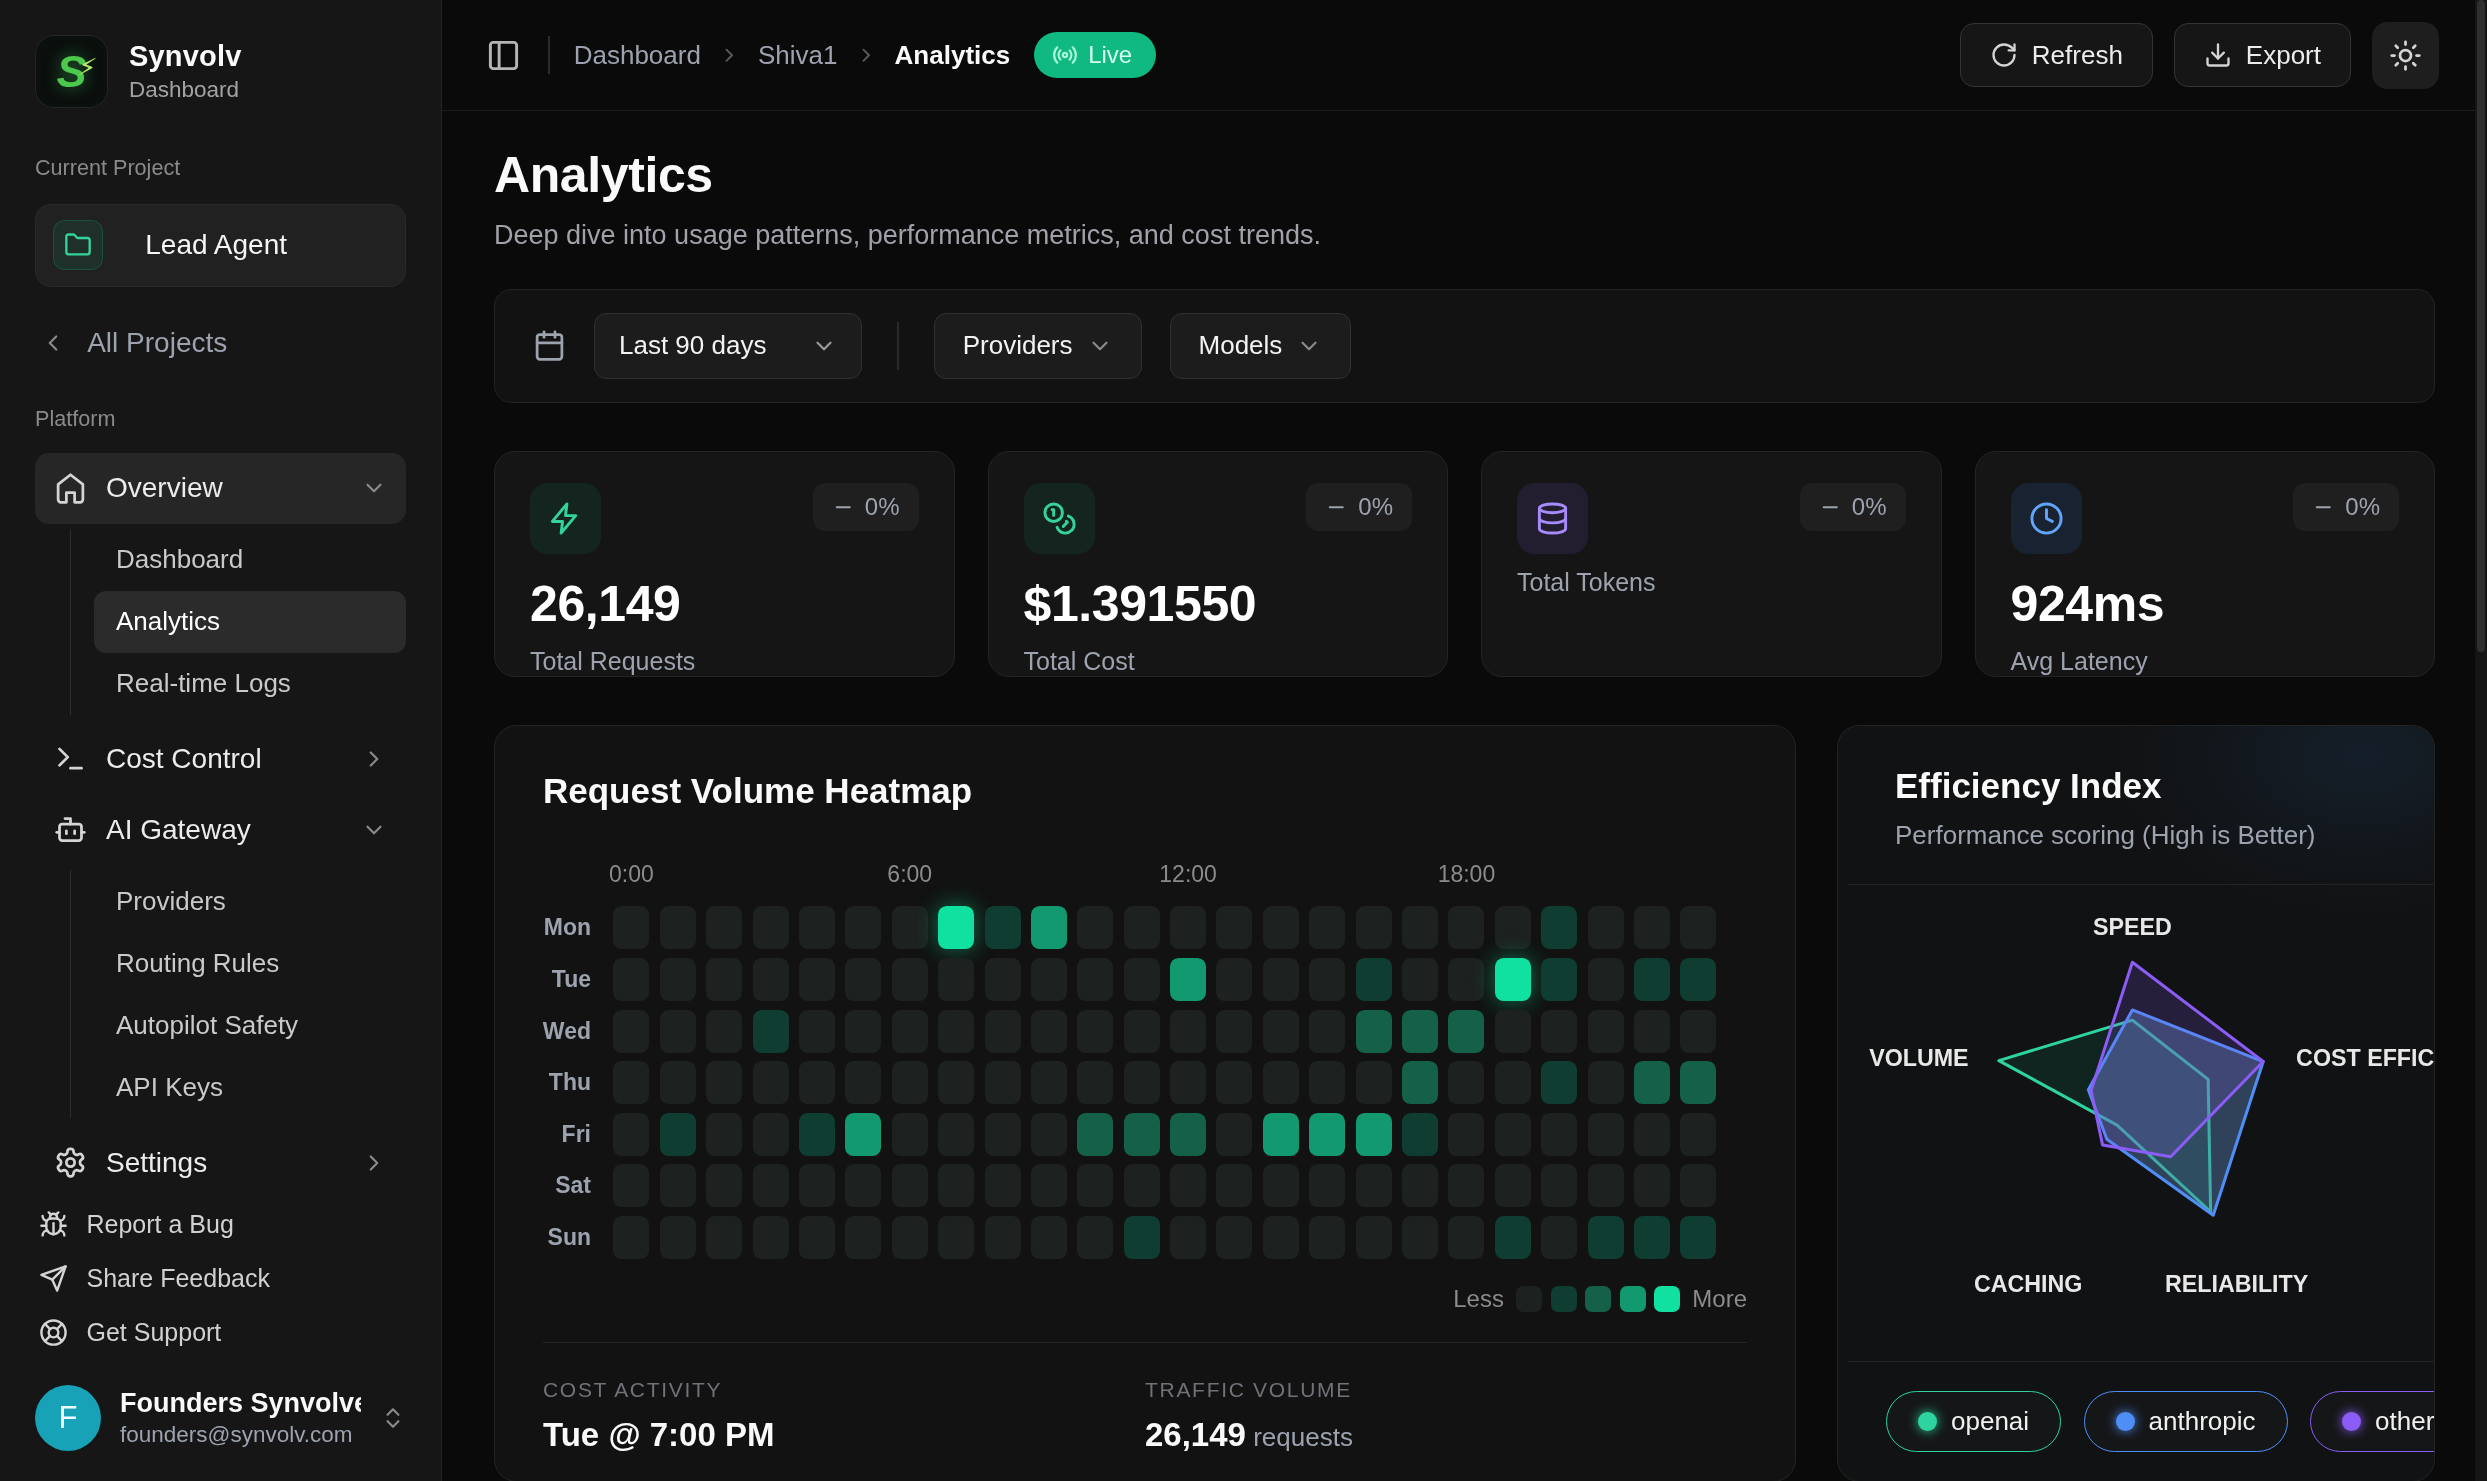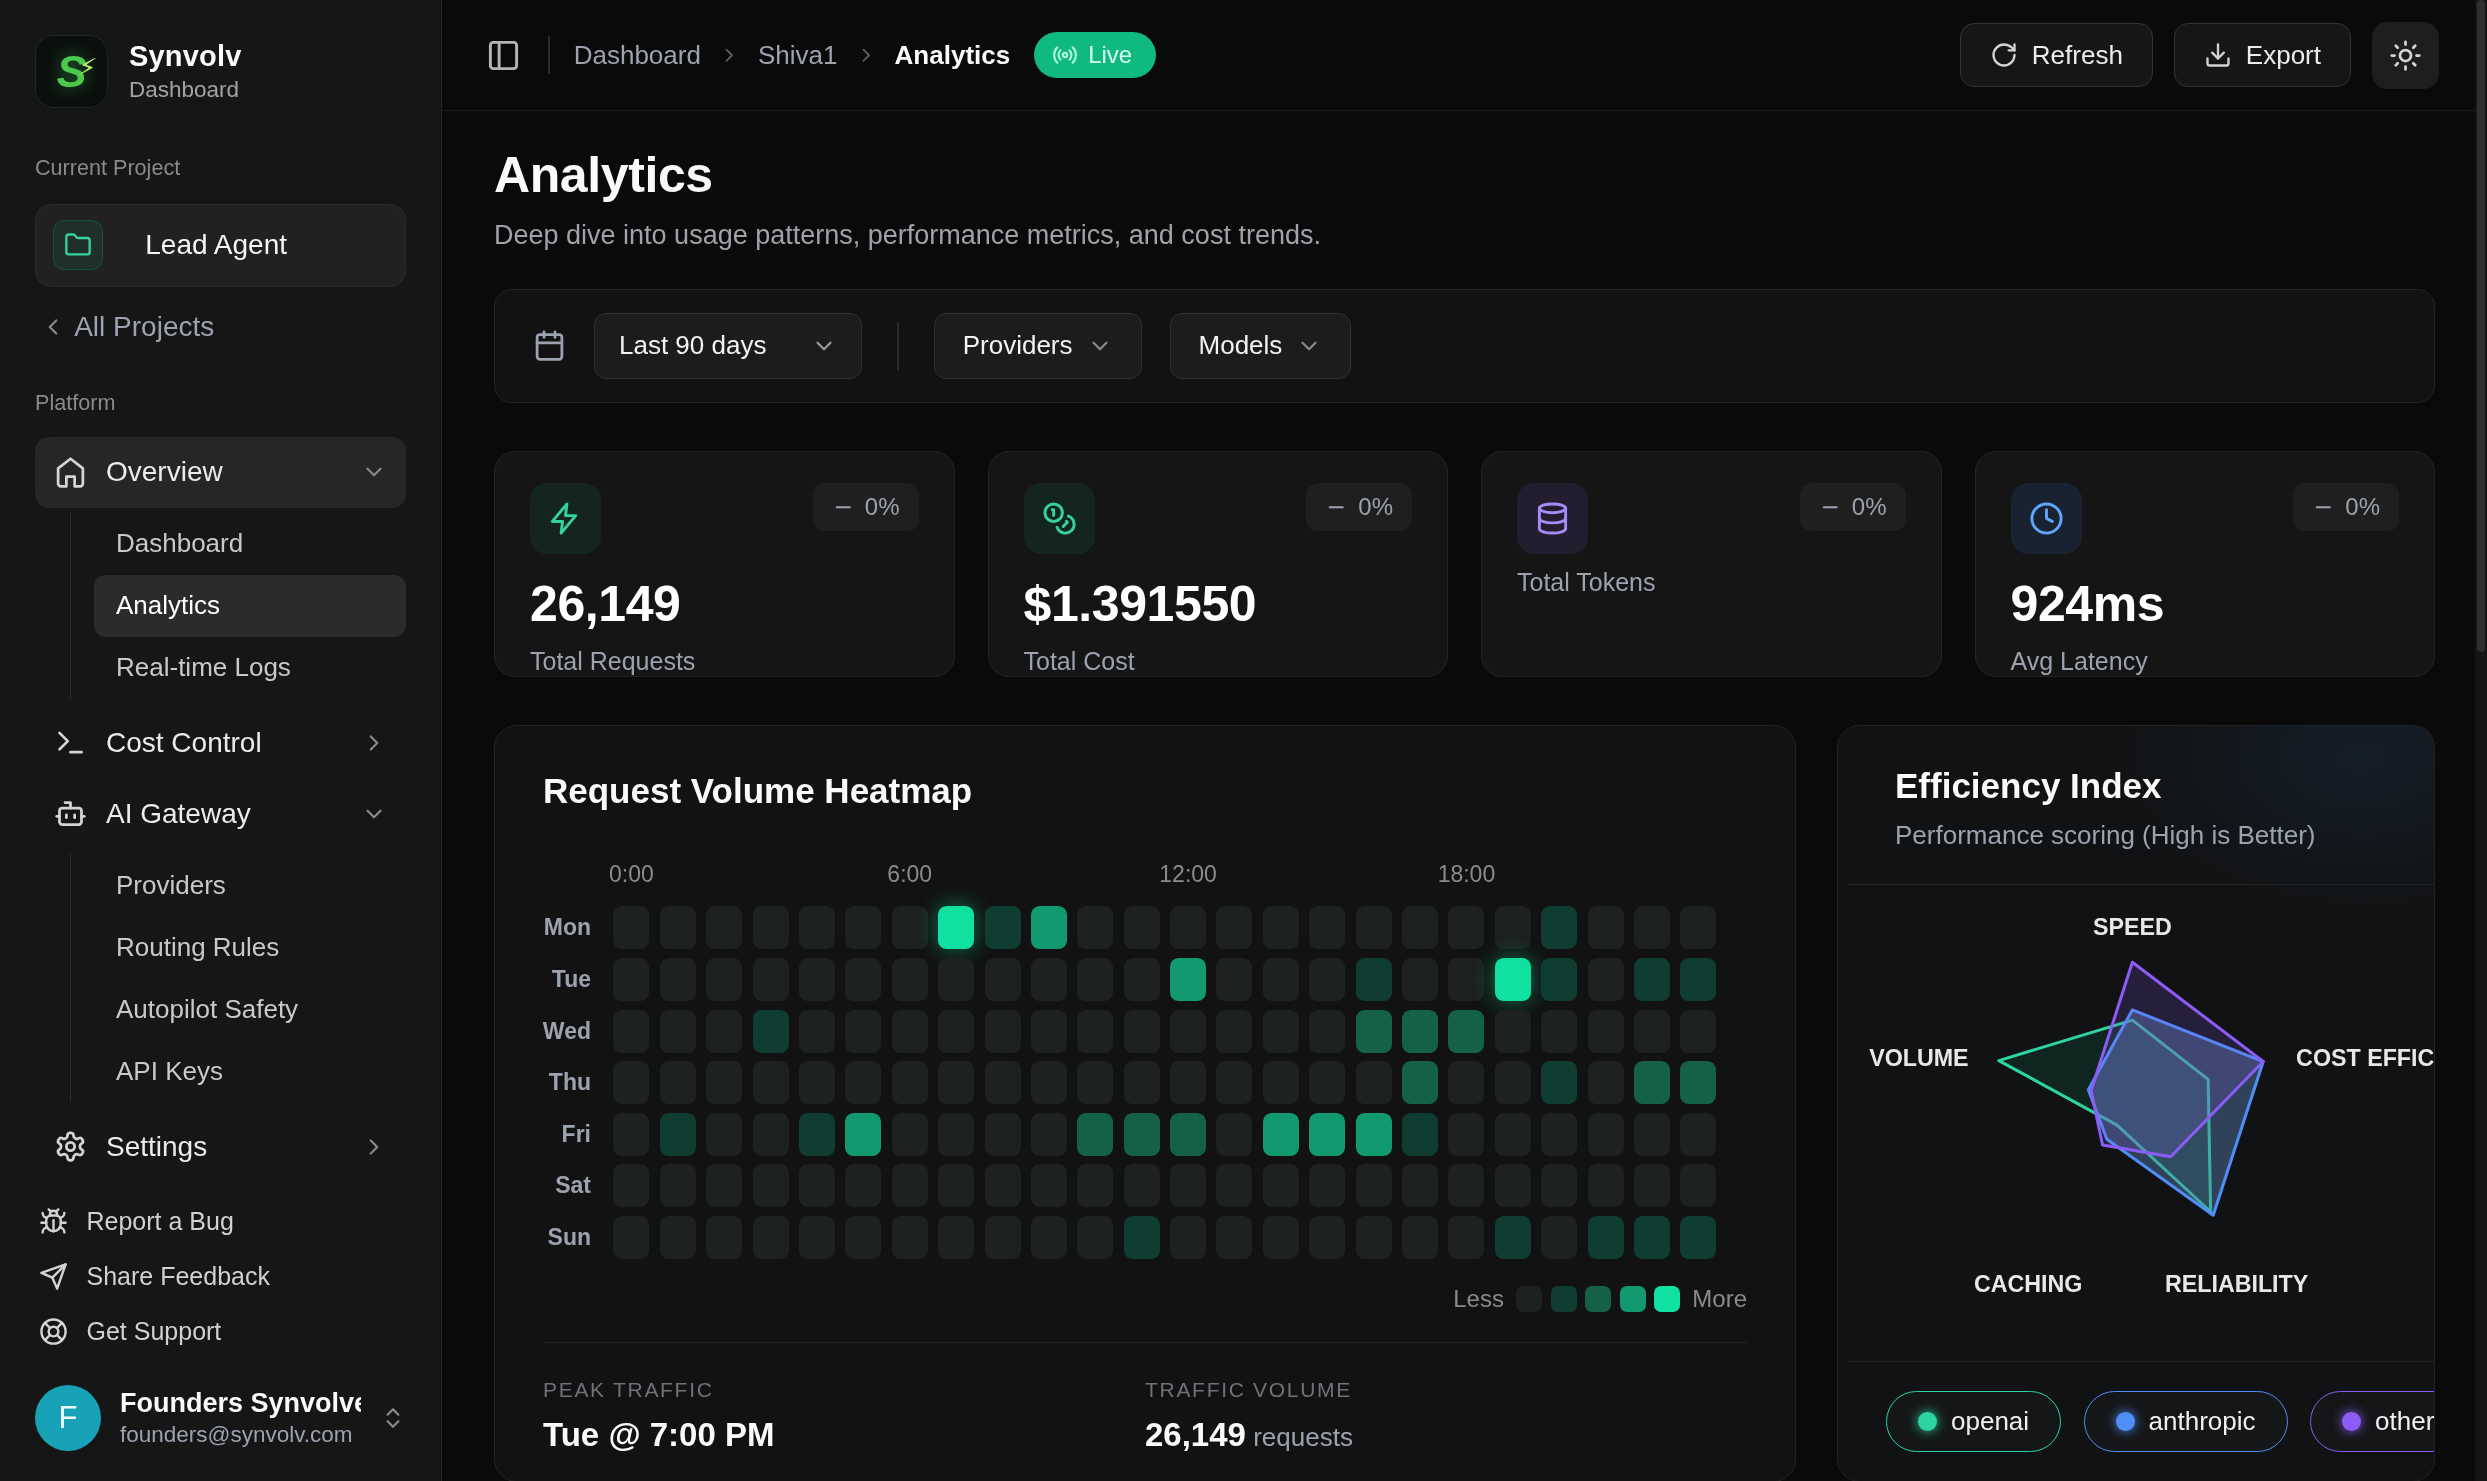--- a/index.html
+++ b/index.html
@@ -19,21 +19,21 @@
   .logo-bolt { position:absolute; right:12px; top:17.3px; color:#b7e86a; font-size:26px;
     transform:rotate(8deg); }
   .brand-name { font-size:29px; font-weight:bold; color:#fafafa; letter-spacing:0.2px; }
   .brand-sub { font-size:22.5px; color:#a3a3a3; margin-top:3.5px; }
   .section-label { font-size:21.6px; color:#8a8a8a; margin-top:47px; }
   .project-card { margin-top:22.5px; background:#212121; border:0.9px solid #2a2a2a; border-radius:15.5px;
     padding:15.5px 17.3px; display:flex; align-items:center; gap:19px; cursor:pointer; }
   .folder-tile { width:50px; height:50px; border-radius:12px; background:rgba(16,185,129,.10);
     box-shadow:inset 0 0 0 0.9px rgba(16,185,129,.25); display:flex; align-items:center; justify-content:center; color:#34d399; }
   .project-name { font-size:28px; color:#f5f5f5;margin-left:23px; }
-  .all-projects { margin-top:24px; display:flex; align-items:center; gap:8px; color:#9ca3af;
+  .all-projects { margin-top:40px; display:flex; align-items:center; gap:21px; color:#9ca3af;
     font-size:28px; padding-left:5.2px; cursor:pointer; }
   .nav { margin-top:21px; }
   .nav-row { display:flex; align-items:center; gap:19px; height:71px; padding:0 19px;
     border-radius:14px; font-size:28px; color:#ececec; cursor:pointer; }
   .nav-row.group-active { background:#262626; }
   .nav-row .spacer, .row-spacer { flex:1; }
   .nav-icon { width:33px; height:33px; color:#d4d4d4; flex:none; }
   .chev { width:26px; height:26px; color:#8a8a8a; flex:none; }
   .sub-list { margin:5.2px 0 8.6px 35px; border-left:1.7px solid #2d2d2d; padding-left:22.5px;
     display:flex; flex-direction:column; }
@@ -656,21 +656,21 @@
                   <span class="hm-swatch" style="background: rgb(15, 61, 49);"></span>
                   <span class="hm-swatch" style="background: rgb(21, 96, 72);"></span>
                   <span class="hm-swatch" style="background: rgb(18, 153, 111);"></span>
                   <span class="hm-swatch" style="background: rgb(16, 224, 160);"></span>
                 </span>
               <span>More</span>
             </div>
           </div>
           <div class="hm-footer">
             <div class="hm-foot-col">
-              <div class="hm-foot-label">PEAK TRAFFIC</div>
+              <div class="hm-foot-label">COST ACTIVITY</div>
               <div class="hm-foot-value">Tue @ 7:00 PM</div>
             </div>
             <div class="hm-foot-col">
               <div class="hm-foot-label">TRAFFIC VOLUME</div>
               <div class="hm-foot-value"><span>26,149</span><span class="hm-foot-suffix"> requests</span></div>
             </div>
           </div>
         </div>
 
         <div class="radar-card">

